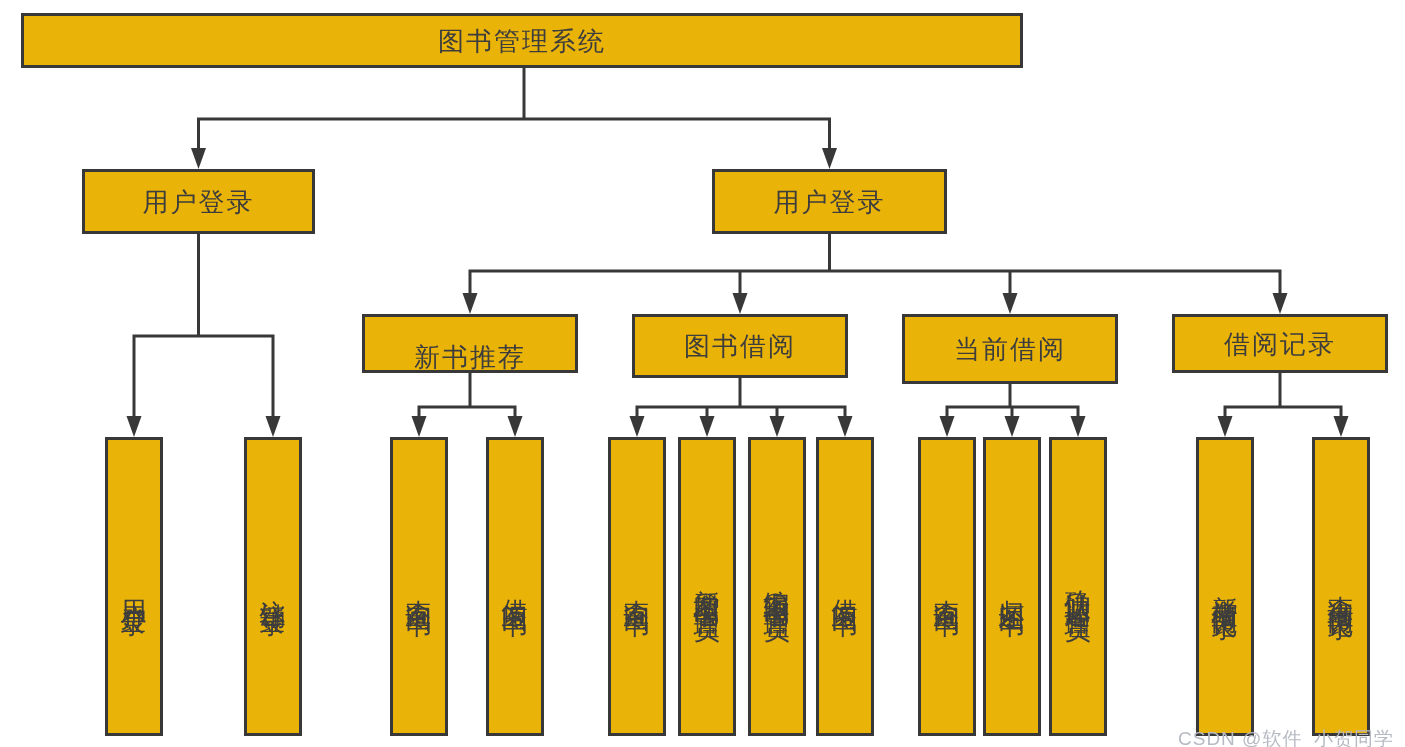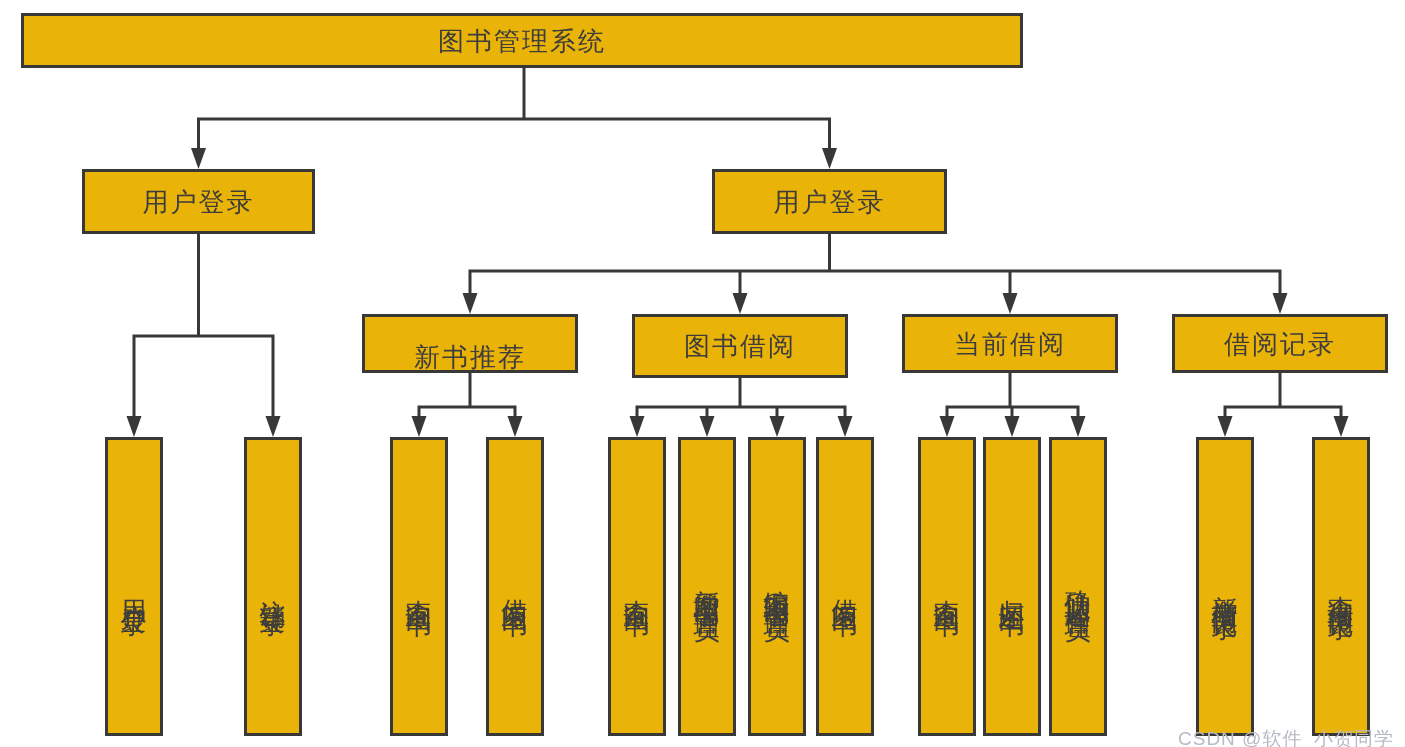--- a/index.html
+++ b/index.html
@@ -44,21 +44,21 @@
     font-size: 26px;
     letter-spacing: 4px;
     line-height: 1;
   }
   
   .n-root  { left: 21px;  top: 13px;  width: 1002px; height: 55px; }
   .n-login { left: 82px;  top: 169px; width: 233px;  height: 65px; }
   .n-mgmt  { left: 712px; top: 169px; width: 235px;  height: 65px; }
   .n-g1 { left: 362px;  top: 314px; width: 216px; height: 59px; align-items: flex-end; }
   .n-g2 { left: 632px;  top: 314px; width: 216px; height: 64px; }
-  .n-g3 { left: 902px;  top: 314px; width: 216px; height: 59px; }
+  .n-g3 { left: 902px;  top: 314px; width: 216px; height: 70px; }
   .n-g4 { left: 1172px; top: 314px; width: 216px; height: 59px; }
   .leaf { top: 437px; width: 58px; height: 299px; }
   .n-a1 { left: 105px; }  .n-a2 { left: 244px; }
   .n-b1 { left: 390px; }  .n-b2 { left: 486px; }
   .n-c1 { left: 608px; }  .n-c2 { left: 678px; }  .n-c3 { left: 748px; }  .n-c4 { left: 816px; }
   .n-d1 { left: 918px; }  .n-d2 { left: 983px; }  .n-d3 { left: 1049px; }
   .n-e1 { left: 1196px; } .n-e2 { left: 1312px; }
   .watermark {
     position: absolute;
     left: 1178px;

